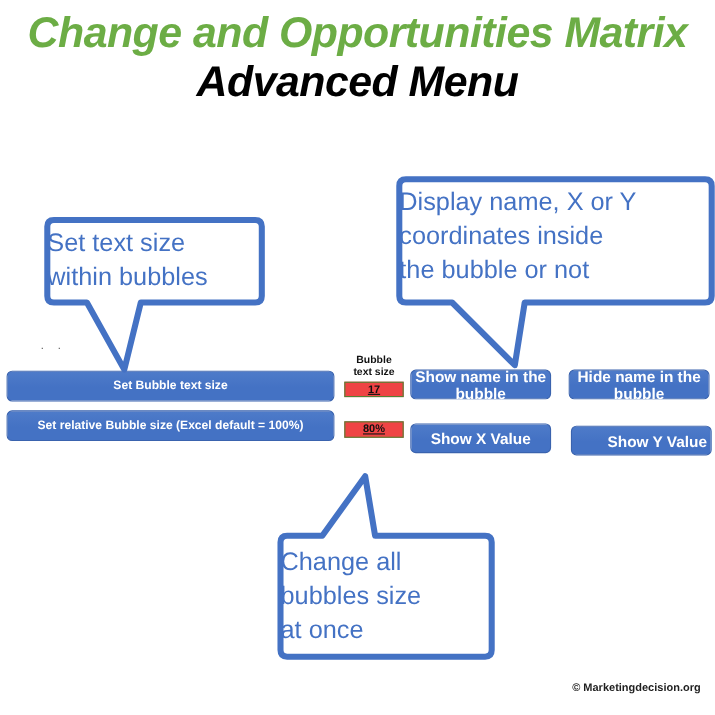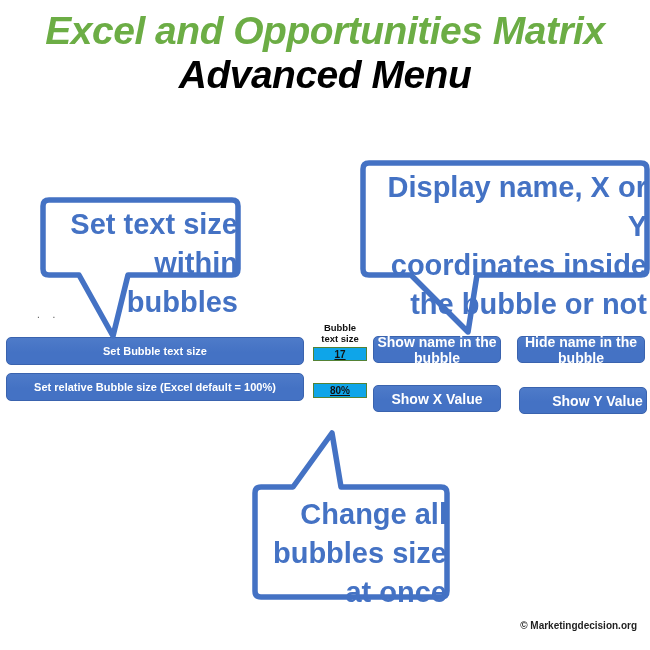--- a/index.html
+++ b/index.html
@@ -12,22 +12,22 @@
     font-style:italic;font-weight:600;font-size:39px;letter-spacing:-0.5px;
     white-space:nowrap;
   }
   #title1{top:9px;color:#6cad45;}
   #title2{top:53px;color:#000000;}
 
   #callout-overlay{position:absolute;left:0;top:0;width:650px;height:650px;pointer-events:none;}
   .callout-shape{fill:#ffffff;stroke:#4472c4;stroke-width:5.5;stroke-linejoin:round;}
 
   .callout-text{
-    position:absolute;color:#4472c4;text-align:right;white-space:pre-line;
-    font-size:29px;line-height:1.35;font-weight:700;
+    position:absolute;color:#4472c4;text-align:left;white-space:pre-line;
+    font-size:23px;line-height:1.35;font-weight:400;
   }
   #callout-text-1{left:43px;top:205px;width:195px;}
   #callout-text-2{left:363px;top:168px;width:284px;}
   #callout-text-3{left:255px;top:495px;width:192px;}
 
   .btn{
     position:absolute;display:flex;align-items:center;justify-content:center;
     background:linear-gradient(180deg,#4e7bc9 0%,#4472c4 55%);
     border:1px solid #3a63ae;border-radius:5px;color:#ffffff;font-weight:700;
     box-sizing:border-box;cursor:pointer;text-align:center;
@@ -39,40 +39,40 @@
   #btn-show-name{left:373px;top:336px;}
   #btn-hide-name{left:517px;top:336px;}
   #btn-show-x{left:373px;top:385px;}
   #btn-show-y{left:519px;top:387px;padding-left:29px;}
 
   #field-label{
     position:absolute;left:310px;top:322px;width:60px;text-align:center;
     font-size:9.5px;line-height:1.2;color:#111;font-weight:600;white-space:pre-line;
   }
   .green-field{
-    position:absolute;left:313px;width:54px;background:#0ea5e9;border:1.5px solid #548235;
+    position:absolute;left:313px;width:54px;background:#ef4444;border:1.5px solid #548235;
     box-sizing:border-box;display:flex;align-items:center;justify-content:center;
     font-size:10px;font-weight:600;color:#111;text-decoration:underline;
   }
   #field-text-size{top:347px;height:14px;}
   #field-relative-size{top:383px;height:15px;}
 
   #stray-dots{
     position:absolute;left:37px;top:309px;color:#555;font-size:10px;letter-spacing:5px;
   }
   #copyright{
     position:absolute;right:13px;top:620px;font-size:10px;font-weight:600;color:#1f1f1f;
   }
 </style>
 </head>
 <body>
 
 <div id="canvas">
 
-  <div id="title1" class="title-line">Excel and Opportunities Matrix</div>
+  <div id="title1" class="title-line">Change and Opportunities Matrix</div>
   <div id="title2" class="title-line">Advanced Menu</div>
 
   <div id="btn-set-text-size" class="btn btn-wide">
     <span>Set Bubble text size</span>
   </div>
   <div id="btn-set-relative-size" class="btn btn-wide">
     <span>Set relative Bubble size (Excel default = 100%)</span>
   </div>
   <div id="btn-show-name" class="btn btn-small">
     <span>Show name in the bubble</span>

